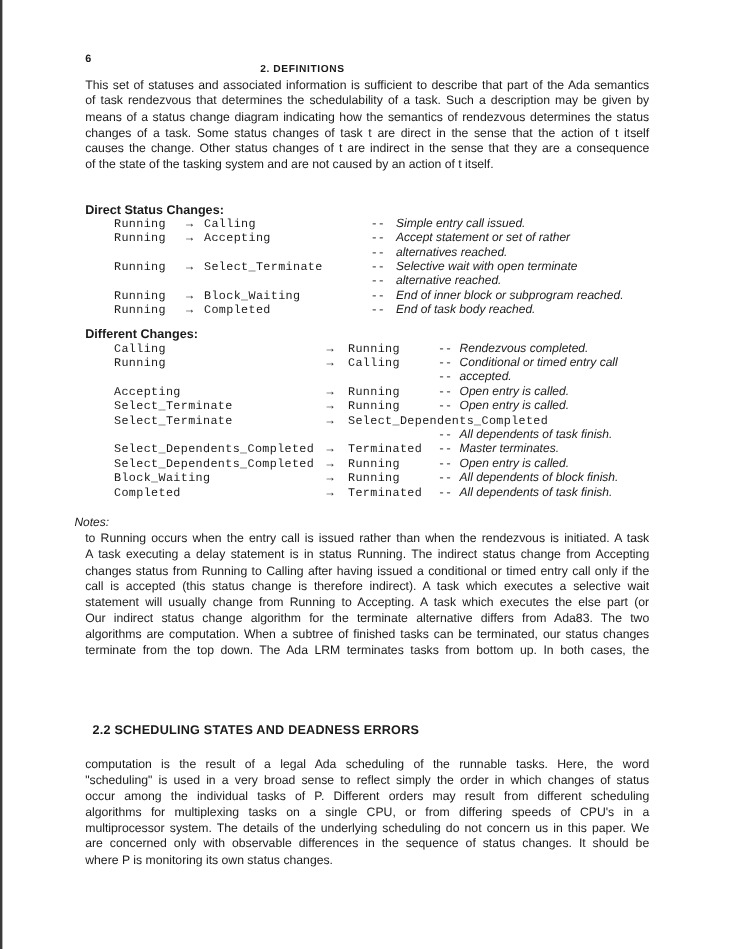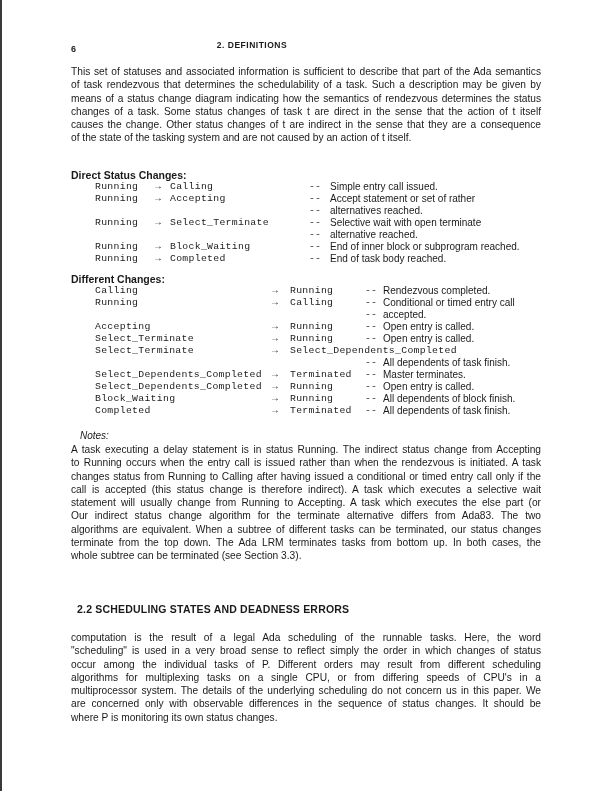--- a/index.html
+++ b/index.html
@@ -4,27 +4,27 @@
 <style>
   html, body { margin: 0; padding: 0; }
   body {
     width: 612px; height: 791px; position: relative; overflow: hidden;
     background: #ffffff; color: #1a1a1a;
     font-family: "Liberation Sans", sans-serif;
   }
   .edge { position: absolute; left: 0; top: 0; width: 2px; height: 791px; background: #3a3a3a; }
   .abs { position: absolute; white-space: nowrap; }
   .pagenum { left: 71px; top: 44px; font-size: 9px; font-weight: bold; }
-  .runhead { left: 0; width: 504px; top: 40px; text-align: center; font-size: 8.5px; font-weight: bold; letter-spacing: 0.5px; }
+  .runhead { left: 0; width: 504px; top: 52px; text-align: center; font-size: 8.5px; font-weight: bold; letter-spacing: 0.5px; }
   .para { position: absolute; left: 71px; width: 470px; font-size: 10.2px; line-height: 13.3px; text-align: justify; }
   .para .ln { display: block; white-space: nowrap; text-align-last: justify; }
   .para .ln.last { text-align-last: left; }
   .heading { font-size: 10.5px; font-weight: bold; }
   .mono { font-family: "Liberation Mono", monospace; font-size: 9.8px; letter-spacing: 0.3px; }
-  .cmt { font-size: 10px; }
+  .cmt { font-size: 10px; font-style: italic; }
   .dash { font-family: "Liberation Mono", monospace; font-size: 9.8px; }
   .row { position: absolute; height: 12px; line-height: 12px; }
   .notes-label { font-style: italic; font-size: 10px; }
   .sec-title { left: 77px; top: 603px; font-size: 10.5px; font-weight: bold; letter-spacing: 0.2px; }
 </style>
 </head>
 <body>
 
 <div class="edge"></div>
 
@@ -133,31 +133,30 @@
   <div class="row dash" style="left:365px; top:393px;">--</div>
   <div class="row cmt" style="left:383px; top:393px;">All dependents of block finish.</div>
 
   <div class="row mono" style="left:95px; top:405px;">Completed</div>
   <div class="row mono" style="left:272px; top:405px;">→</div>
   <div class="row mono" style="left:290px; top:405px;">Terminated</div>
   <div class="row dash" style="left:365px; top:405px;">--</div>
   <div class="row cmt" style="left:383px; top:405px;">All dependents of task finish.</div>
 </div>
 
-<div class="abs notes-label" style="left:80px; top:430px;text-align:center;">Notes:</div>
+<div class="abs notes-label" style="left:62px; top:430px;text-align:center;">Notes:</div>
 <div class="para" style="top:443px;">
+  <span class="ln">to Running occurs when the entry call is issued rather than when the rendezvous is initiated.  A task</span>
   <span class="ln">A task executing a delay statement is in status Running.  The indirect status change from Accepting</span>
-  <span class="ln">to Running occurs when the entry call is issued rather than when the rendezvous is initiated.  A task</span>
   <span class="ln">changes status from Running to Calling after having issued a conditional or timed entry call only if the</span>
   <span class="ln">call is accepted (this status change is therefore indirect).  A task which executes a selective wait</span>
   <span class="ln">statement will usually change from Running to Accepting.  A task which executes the else part (or</span>
   <span class="ln">Our indirect status change algorithm for the terminate alternative differs from Ada83.  The two</span>
-  <span class="ln">algorithms are equivalent.  When a subtree of different tasks can be terminated, our status changes</span>
+  <span class="ln">algorithms are computation.  When a subtree of finished tasks can be terminated, our status changes</span>
   <span class="ln">terminate from the top down.  The Ada LRM terminates tasks from bottom up.  In both cases, the</span>
-  <span class="ln last">whole subtree can be terminated (see Section 3.3).</span>
 </div>
 
 <div class="abs sec-title">2.2 SCHEDULING STATES AND DEADNESS ERRORS</div>
 <div class="para" style="top:631px;">
   <span class="ln">computation is the result of a legal Ada scheduling of the runnable tasks.  Here, the word</span>
   <span class="ln">"scheduling" is used in a very broad sense to reflect simply the order in which changes of status</span>
   <span class="ln">occur among the individual tasks of P.  Different orders may result from different scheduling</span>
   <span class="ln">algorithms for multiplexing tasks on a single CPU, or from differing speeds of CPU's in a</span>
   <span class="ln">multiprocessor system.  The details of the underlying scheduling do not concern us in this paper.  We</span>
   <span class="ln">are concerned only with observable differences in the sequence of status changes.  It should be</span>

